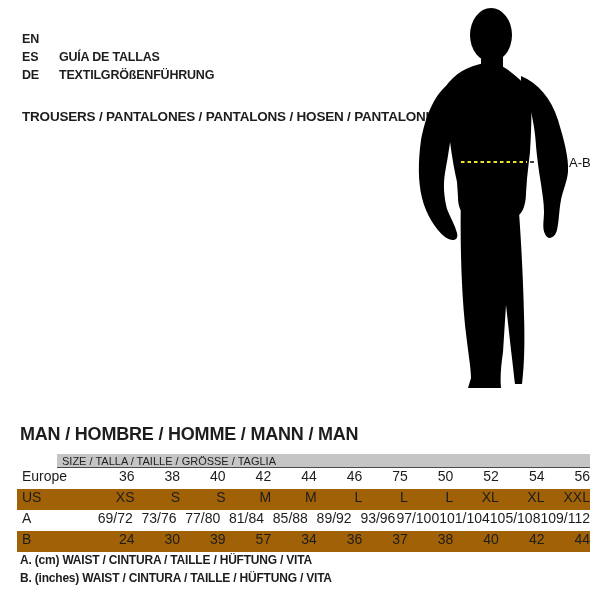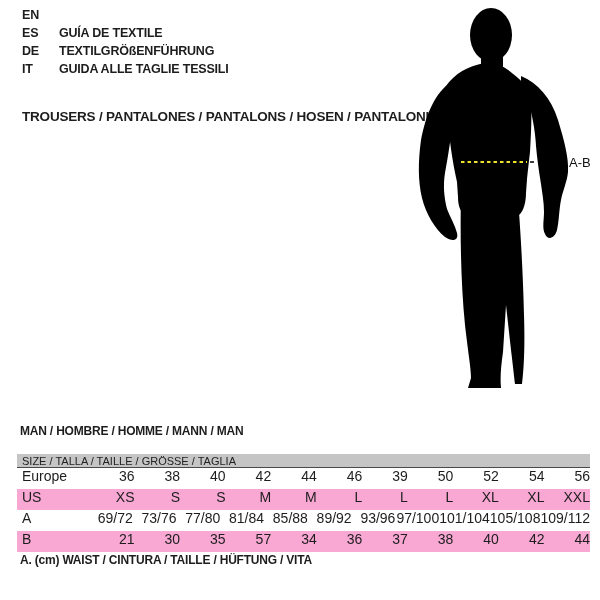--- a/index.html
+++ b/index.html
@@ -11,85 +11,81 @@
   }
   .canvas {
     position: relative;
     width: 600px;
     height: 600px;
     background: #ffffff;
     overflow: hidden;
   }
 
   
-  .lang-list { position: absolute; left: 22px; top: 6px; }
+  .lang-list { position: absolute; left: 22px; top: 30px; }
   .lang-row { display: flex; line-height: 18px; font-size: 12.5px; font-weight: 700; letter-spacing: -0.2px; }
   .lang-code { width: 37px; flex: 0 0 37px; }
   .lang-label { white-space: nowrap; }
 
   
   .category-title {
     position: absolute; left: 22px; top: 109px;
     font-size: 13.5px; font-weight: 700; letter-spacing: -0.2px; white-space: nowrap;
   }
 
   
   .figure-wrap { position: absolute; left: 405px; top: 0; width: 205px; height: 400px; }
   .figure-wrap svg { display: block; width: 205px; height: 400px; }
   .ab-text { font-family: "Liberation Sans", sans-serif; font-size: 13px; fill: #111111; }
 
   
   .gender-title {
     position: absolute; left: 20px; top: 424px;
-    font-size: 12px; font-weight: 700; letter-spacing: -0.2px; white-space: nowrap;
+    font-size: 18px; font-weight: 700; letter-spacing: -0.2px; white-space: nowrap;
   }
 
   
   .size-table { position: absolute; left: 17px; top: 454px; width: 573px; }
   .table-header {
     background: #c5c5c5;
     border-bottom: 1px solid #4a4a4a;
     height: 14px; line-height: 14px;
     font-size: 11px; color: #222222;
-    padding-left: 5px; white-space: nowrap; overflow: hidden;
+    padding-left: 5px; white-space: nowrap; overflow: hidden; margin-left: 40px;
   }
   .t-row {
     display: grid;
     grid-template-columns: 72px repeat(11, 1fr);
     height: 21px; line-height: 17px;
     font-size: 14px;
   }
-  .t-row.stripe { background: #f9a8d4; }
+  .t-row.stripe { background: #a16207; }
   .t-label { padding-left: 5px; text-align: left; white-space: nowrap; }
   .t-cell { text-align: right; white-space: nowrap; }
 
   
   .notes { position: absolute; left: 20px; top: 551px; }
   .note-line { font-size: 12px; font-weight: 700; line-height: 18px; letter-spacing: -0.2px; white-space: nowrap; }
 </style>
 </head>
 <body>
 
 <div class="canvas">
 
   <div class="lang-list">
     <div class="lang-row">
       <span class="lang-code">EN</span>
     </div>
     <div class="lang-row">
       <span class="lang-code">ES</span>
-      <span class="lang-label">GUÍA DE TEXTILE</span>
+      <span class="lang-label">GUÍA DE TALLAS</span>
     </div>
     <div class="lang-row">
       <span class="lang-code">DE</span>
       <span class="lang-label">TEXTILGRÖßENFÜHRUNG</span>
-    </div>
-    <div class="lang-row">
-      <span class="lang-code">IT</span>
-      <span class="lang-label">GUIDA ALLE TAGLIE TESSILI</span>
     </div>
   </div>
 
   <div class="category-title">TROUSERS / PANTALONES / PANTALONS / HOSEN / PANTALONI</div>
 
   <div class="figure-wrap">
     <svg viewBox="0 0 205 400">
       <g fill="#000000">
 
         <ellipse cx="86" cy="35" rx="21" ry="27"></ellipse>
@@ -117,21 +113,21 @@
     <div class="table-header">SIZE / TALLA / TAILLE / GRÖSSE / TAGLIA</div>
 
     <div class="t-row">
       <div class="t-label">Europe</div>
       <div class="t-cell">36</div>
       <div class="t-cell">38</div>
       <div class="t-cell">40</div>
       <div class="t-cell">42</div>
       <div class="t-cell">44</div>
       <div class="t-cell">46</div>
-      <div class="t-cell">39</div>
+      <div class="t-cell">75</div>
       <div class="t-cell">50</div>
       <div class="t-cell">52</div>
       <div class="t-cell">54</div>
       <div class="t-cell">56</div>
     </div>
 
     <div class="t-row stripe">
       <div class="t-label">US</div>
       <div class="t-cell">XS</div>
       <div class="t-cell">S</div>
@@ -156,31 +152,32 @@
       <div class="t-cell">89/92</div>
       <div class="t-cell">93/96</div>
       <div class="t-cell">97/100</div>
       <div class="t-cell">101/104</div>
       <div class="t-cell">105/108</div>
       <div class="t-cell">109/112</div>
     </div>
 
     <div class="t-row stripe">
       <div class="t-label">B</div>
-      <div class="t-cell">21</div>
+      <div class="t-cell">24</div>
       <div class="t-cell">30</div>
-      <div class="t-cell">35</div>
+      <div class="t-cell">39</div>
       <div class="t-cell">57</div>
       <div class="t-cell">34</div>
       <div class="t-cell">36</div>
       <div class="t-cell">37</div>
       <div class="t-cell">38</div>
       <div class="t-cell">40</div>
       <div class="t-cell">42</div>
       <div class="t-cell">44</div>
     </div>
   </div>
 
   <div class="notes">
     <div class="note-line">A. (cm) WAIST / CINTURA / TAILLE / HÜFTUNG / VITA</div>
+    <div class="note-line">B. (inches) WAIST / CINTURA / TAILLE / HÜFTUNG / VITA</div>
   </div>
 
 </div>
 
 </body></html>

